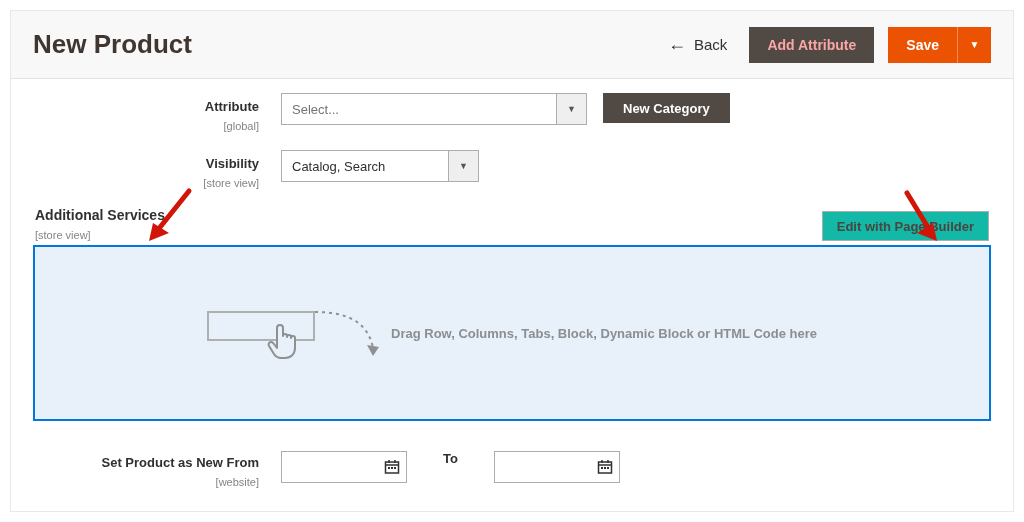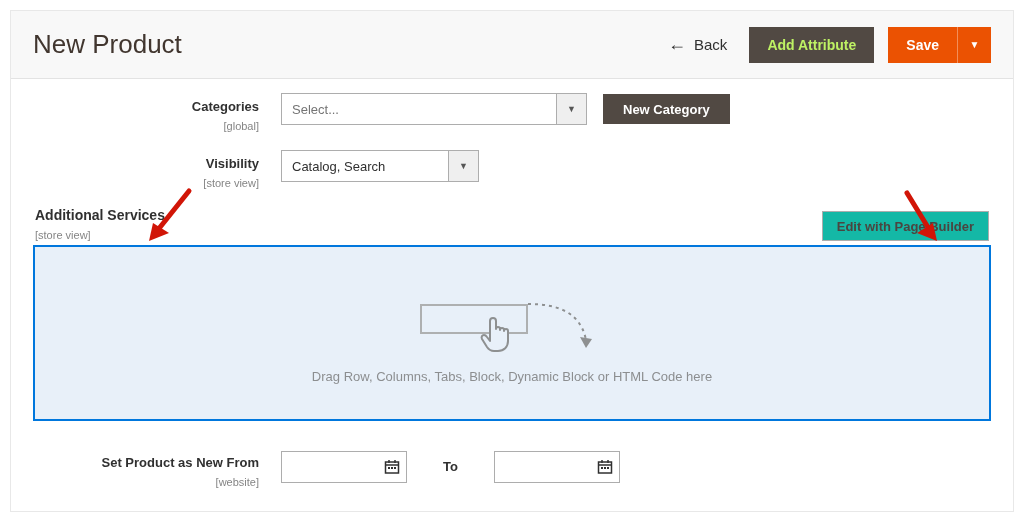--- a/index.html
+++ b/index.html
@@ -22,21 +22,21 @@
     background: #f8f8f8;
     height: 68px;
     display: flex;
     align-items: center;
     justify-content: space-between;
     padding: 0 22px 0 10px;
     border-bottom: 1px solid #e3e3e3;
   }
   .page-title {
     font-size: 26px;
-    font-weight: 400;
+    font-weight: 700;
     color: #41362f;
     margin-left: 12px;
   }
   .header-actions {
     display: flex;
     align-items: center;
     gap: 14px;
   }
   .back-link {
     display: flex;
@@ -56,21 +56,21 @@
     padding: 0 18px;
     border: none;
     cursor: pointer;
     font-size: 14px;
     font-weight: 600;
     display: flex;
     align-items: center;
   }
   .btn-dark {
     background: #514943;
-    color: #bef264;
+    color: #fca5a5;
   }
   .btn-save-group {
     display: flex;
   }
   .btn-primary {
     background: #eb5202;
     color: #fff;
   }
   .btn-primary-toggle {
     background: #eb5202;
@@ -105,21 +105,21 @@
   }
   .label-scope {
     display: block;
     font-size: 11px;
     color: #858585;
     font-weight: normal;
     margin-top: 6px;
   }
   .control-col {
     display: flex;
-    align-items: center;
+    align-items: flex-start;
     gap: 16px;
   }
   .select-wrap {
     display: flex;
     height: 32px;
     border: 1px solid #adadad;
     background: #fff;
   }
   .select-wrap.wide { width: 306px; }
   .select-wrap.mid { width: 198px; }
@@ -175,24 +175,25 @@
     font-size: 13px;
     font-weight: 600;
     color: #4a4540;
     cursor: pointer;
   }
   .pagebuilder-zone {
     border: 2px solid #0077dd;
     background: #e8f0f9;
     height: 176px;
     display: flex;
-    flex-direction: column;
+    flex-direction: row;
     align-items: center;
     justify-content: center;
     margin-bottom: 24px;
+    font-weight: bold;
   }
   .drop-icon-wrap {
     display: flex;
     align-items: center;
     margin-bottom: 14px;
   }
   .drop-rect {
     width: 108px;
     height: 30px;
     border: 2px solid #aeb0b1;
@@ -277,21 +278,21 @@
           <span>▼</span>
         </button>
       </div>
     </div>
   </div>
 
   <div class="content">
 
     <div class="form-row">
       <div class="label-col">
-        <span class="label-text">Categories</span>
+        <span class="label-text">Attribute</span>
         <span class="label-scope">[global]</span>
       </div>
       <div class="control-col">
         <div class="select-wrap wide">
           <div class="select-text placeholder">Select...</div>
           <div class="select-toggle">
             <span>▼</span>
           </div>
         </div>
         <button class="btn-small-dark">New Category</button>

